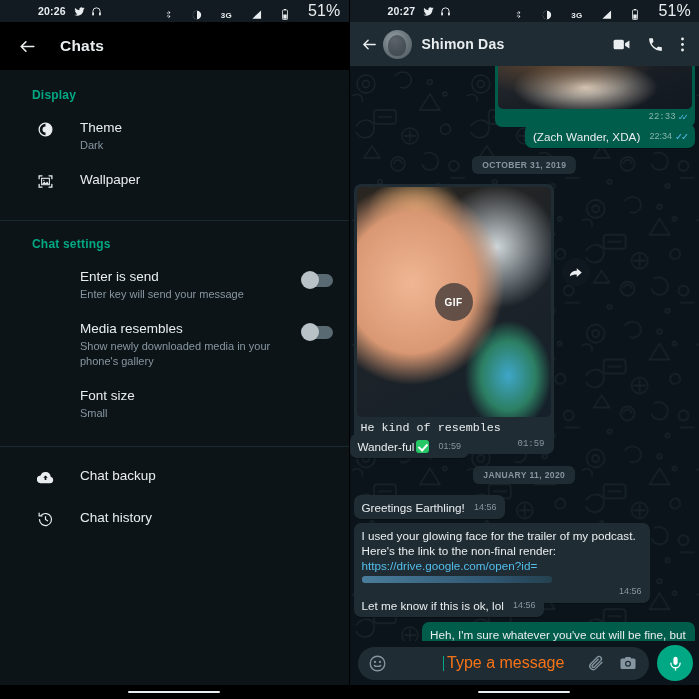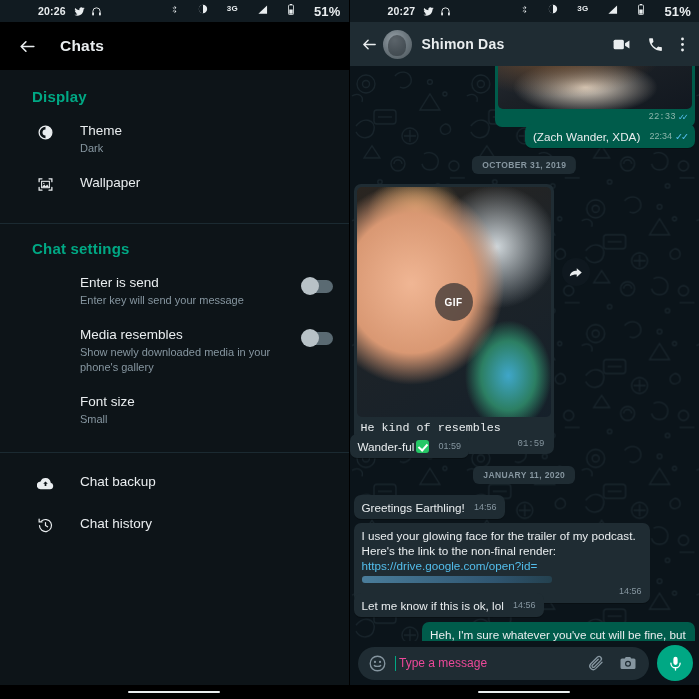--- a/index.html
+++ b/index.html
@@ -16,37 +16,37 @@
 
   
   .statusbar {
     height: 22px; background: #111b21; display: flex; align-items: center;
     padding: 0 8px; color: #e9edef; font-size: 10.5px; font-weight: bold;
     letter-spacing: .2px;
   }
   .sb-time { margin-left: 30px; }
   .sb-left-icons { display: flex; align-items: center; gap: 6px; margin-left: 8px; }
   .sb-spacer { flex: 1; }
-  .sb-right-icons { display: flex; align-items: flex-start; gap: 19px; }
+  .sb-right-icons { display: flex; align-items: flex-end; gap: 19px; }
   .sb-icon { display: inline-flex; align-items: center; }
   .sb-net { font-size: 8px; font-weight: bold; }
-  .sb-batt-text { font-size: 13px; font-weight: bold; }
+  .sb-batt-text { font-size: 16px; font-weight: normal; }
 
   
   .appbar {
     height: 48px; background: #000000; display: flex; align-items: center;
     padding: 0 14px; color: #e9edef;
   }
   .appbar .back { width: 26px; height: 26px; display: flex; align-items: center; justify-content: center; cursor: pointer; }
   .appbar .title { font-size: 15.5px; font-weight: bold; margin-left: 20px; letter-spacing: .2px; }
 
   
   .settings { background: #0d1418; height: calc(699px - 22px - 48px); position: relative; }
   .sec-head {
-    color: #00a884; font-size: 15px; font-weight: bold;
+    color: #00a884; font-size: 12px; font-weight: bold;
     padding: 18px 0 8px 32px; letter-spacing: .2px;
   }
   .row { display: flex; align-items: flex-start; padding: 9px 16px 9px 32px; min-height: 44px; cursor: pointer; }
   .row .ico { width: 26px; min-width: 26px; display: flex; align-items: center; justify-content: center; margin-top: 2px; color: #e9edef; }
   .row .txt { flex: 1; margin-left: 22px; }
   .row.indent .txt { margin-left: 48px; }
   .row .t1 { color: #e9edef; font-size: 13.5px; line-height: 17px; }
   .row .t2 { color: #8696a0; font-size: 11px; line-height: 15px; margin-top: 2px; }
   .toggle { width: 30px; height: 13px; border-radius: 7px; background: #5a6a72; position: relative; margin-top: 6px; cursor: pointer; }
   .toggle .knob { position: absolute; left: -2px; top: -3px; width: 18px; height: 18px; border-radius: 50%; background: #b8c2c7; }
@@ -140,21 +140,21 @@
     content: ""; position: absolute; left: 3.5px; top: 2px; width: 4px; height: 7px;
     border: solid #fff; border-width: 0 2px 2px 0; transform: rotate(42deg);
   }
 
   
   .inputbar { height: 44px; background: #0b141a; display: flex; align-items: center; padding: 0 6px 0 8px; gap: 8px; position: relative; z-index: 5;}
   .inputfield {
     flex: 1; height: 33px; background: #1f2c33; border-radius: 17px;
     display: flex; align-items: center; padding: 0 10px; gap: 8px;
   }
-  .inputfield .ph { flex: 1; color: #ec4899; font-size: 12px; display: flex; align-items: center; }
+  .inputfield .ph { flex: 1; color: #f97316; font-size: 16px; display: flex; align-items: center; margin-left: 48px; }
   .caret { display: inline-block; width: 1.5px; height: 15px; background: #00a884; margin-right: 3px; }
   .if-icons { display: flex; align-items: center; gap: 14px; padding-right: 2px; }
   .if-icons > div { cursor: pointer; display: flex; align-items: center; }
   .micbtn {
     width: 36px; height: 36px; border-radius: 50%; background: #00a884;
     display: flex; align-items: center; justify-content: center; cursor: pointer; flex-shrink: 0;
   }
 
   .navbar { height: 14px; background: #000; display: flex; align-items: center; justify-content: center; }
   .navbar .pill { width: 92px; height: 2.5px; border-radius: 2px; background: #e9edef; }

